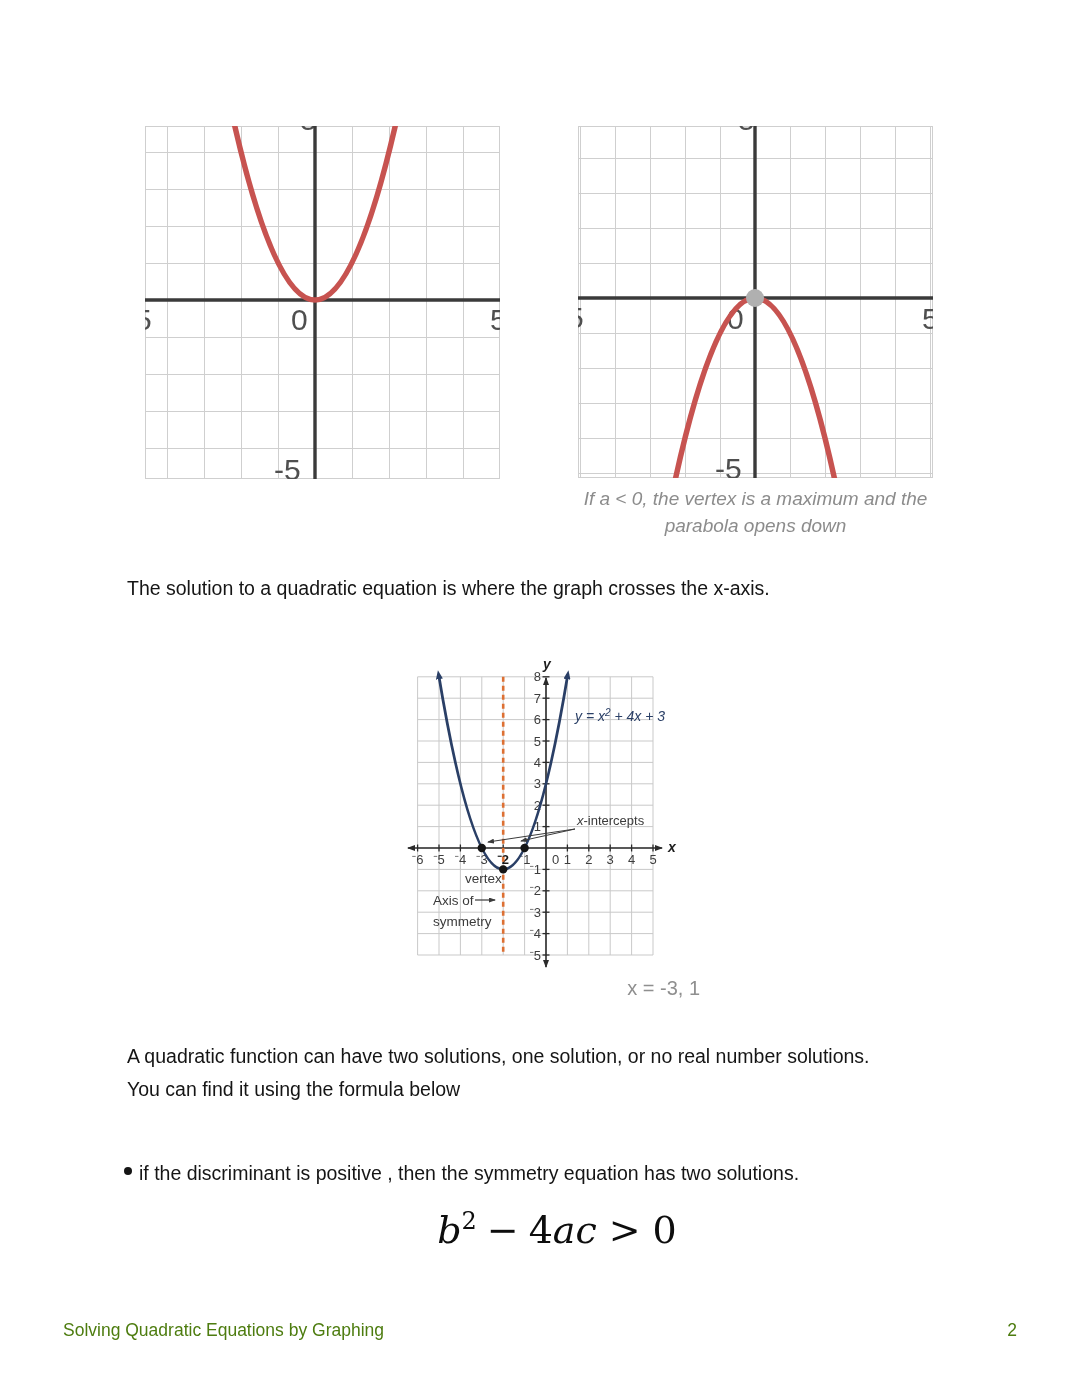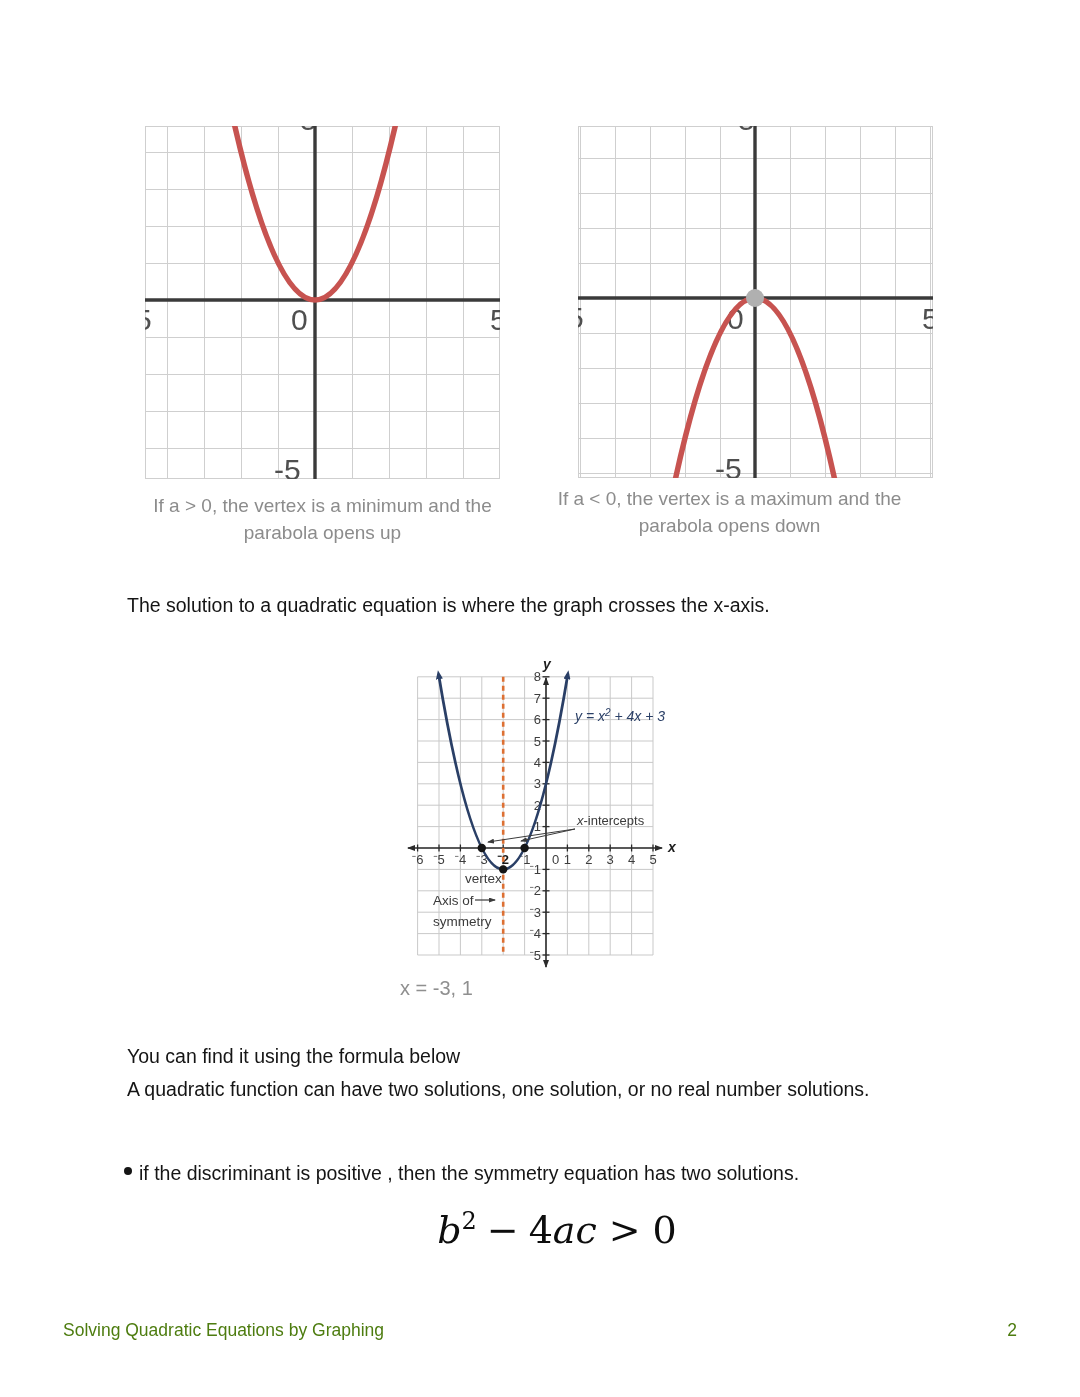--- a/index.html
+++ b/index.html
@@ -18,21 +18,21 @@
             linear-gradient(to bottom,#cfcfcf 1px,transparent 1px);
           background-size:35px 35px;background-position:2px 32px;}
   .graph-box svg{position:absolute;left:0;top:0;}
   .gnum{position:absolute;font-size:30px;line-height:32px;color:#4f4f4f;}
 
   .caption{position:absolute;text-align:center;color:#8c8c8c;font-size:19px;line-height:26.5px;}
 
   .body-text{position:absolute;color:#151515;font-size:19.5px;line-height:33px;}
 
   .mid-figure{position:absolute;left:400px;top:645px;width:300px;height:335px;}
-  .mid-caption{position:absolute;left:400px;top:977px;width:300px;text-align:left;
+  .mid-caption{position:absolute;left:400px;top:977px;width:300px;text-align:right;
                color:#8f8f8f;font-size:20px;}
 
   .bullet-dot{position:absolute;left:124px;top:1167px;width:8px;height:8px;border-radius:50%;
               background:#151515;}
 
   .formula{position:absolute;left:17px;top:1208px;width:1080px;text-align:center;
            font-family:"DejaVu Serif",serif;font-size:38px;color:#0d0d0d;}
   .formula .f-var{font-style:italic;}
   .formula sup{font-size:24px;vertical-align:super;line-height:0;}
   .formula .f-op{padding:0 10px;}
@@ -65,30 +65,26 @@
     <span class="gnum" style="left:344px;top:177px;">5</span>
     <span class="gnum" style="left:137px;top:327px;">-5</span>
     <svg id="svg-down" width="355" height="352">
         <line x1="0" y1="172" x2="355" y2="172" stroke="#3a3a3a" stroke-width="3.4"></line>
         <line x1="177" y1="0" x2="177" y2="352" stroke="#3a3a3a" stroke-width="3.4"></line>
         <path d="M 94.75 365.2875 Q 177 -21.287499999999994 259.25 365.2875" fill="none" stroke="#c75350" stroke-width="5.5" stroke-linecap="round"></path>
         <circle cx="177" cy="172" r="9" fill="#b0b0b0"></circle>
       </svg>
   </div>
 
-  <div class="caption" style="left:145px;top:493px;width:355px;">
-    <div>If a &gt; 0, the vertex is a minimum and the</div>
-    <div>parabola opens up</div>
-  </div>
-  <div class="caption" style="left:552px;top:486px;width:355px;">
+  <div class="caption" style="left:578px;top:486px;width:355px;font-style:italic;">
     <div>If a &lt; 0, the vertex is a maximum and the</div>
     <div>parabola opens down</div>
   </div>
 
-  <div class="body-text" style="left:127px;top:589px;">The solution to a quadratic equation is where the graph crosses the x-axis.</div>
+  <div class="body-text" style="left:127px;top:572px;">The solution to a quadratic equation is where the graph crosses the x-axis.</div>
 
   <div class="mid-figure">
     <svg id="svg-mid" width="300" height="335">
         <defs>
           <marker id="mAxis" markerWidth="8" markerHeight="6" refX="7" refY="3" orient="auto-start-reverse" markerUnits="userSpaceOnUse">
             <path d="M0,0 L8,3 L0,6 Z" fill="#2b2b2b"></path>
           </marker>
           <marker id="mCurve" markerWidth="9" markerHeight="7" refX="5" refY="3.5" orient="auto-start-reverse" markerUnits="userSpaceOnUse">
             <path d="M0,0 L9,3.5 L0,7 Z" fill="#2a3f66"></path>
           </marker>
@@ -186,22 +182,22 @@
         <line x1="175" y1="184" x2="121" y2="196" stroke="#3b3b3b" stroke-width="1" marker-end="url(#mThin)"></line>
         <text x="65" y="238" font-family="&quot;Liberation Sans&quot;,sans-serif" font-size="13.5" fill="#3b3b3b">vertex</text>
         <text x="33" y="260" font-family="&quot;Liberation Sans&quot;,sans-serif" font-size="13.5" fill="#3b3b3b">Axis of</text>
         <text x="33" y="281" font-family="&quot;Liberation Sans&quot;,sans-serif" font-size="13.5" fill="#3b3b3b">symmetry</text>
         <line x1="75" y1="255" x2="95" y2="255" stroke="#3b3b3b" stroke-width="1.2" marker-end="url(#mThin)"></line>
       </svg>
   </div>
   <div class="mid-caption">x = -3, 1</div>
 
   <div class="body-text" style="left:127px;top:1040px;">
+    <div>A quadratic function can have two solutions, one solution, or no real number solutions.</div>
     <div>You can find it using the formula below</div>
-    <div>A quadratic function can have two solutions, one solution, or no real number solutions.</div>
   </div>
 
   <span class="bullet-dot"></span>
   <div class="body-text" style="left:139px;top:1157px;">if the discriminant is positive , then the symmetry equation has two solutions.</div>
 
   <div class="formula"><span class="f-var">b</span><sup>2</sup><span class="f-op">−</span><span>4</span><span class="f-var">ac</span><span class="f-rel">&gt;</span><span>0</span></div>
 
   <span class="footer-text" style="left:63px;">Solving Quadratic Equations by Graphing</span>
   <span class="footer-text" style="right:63px;">2</span>
 

